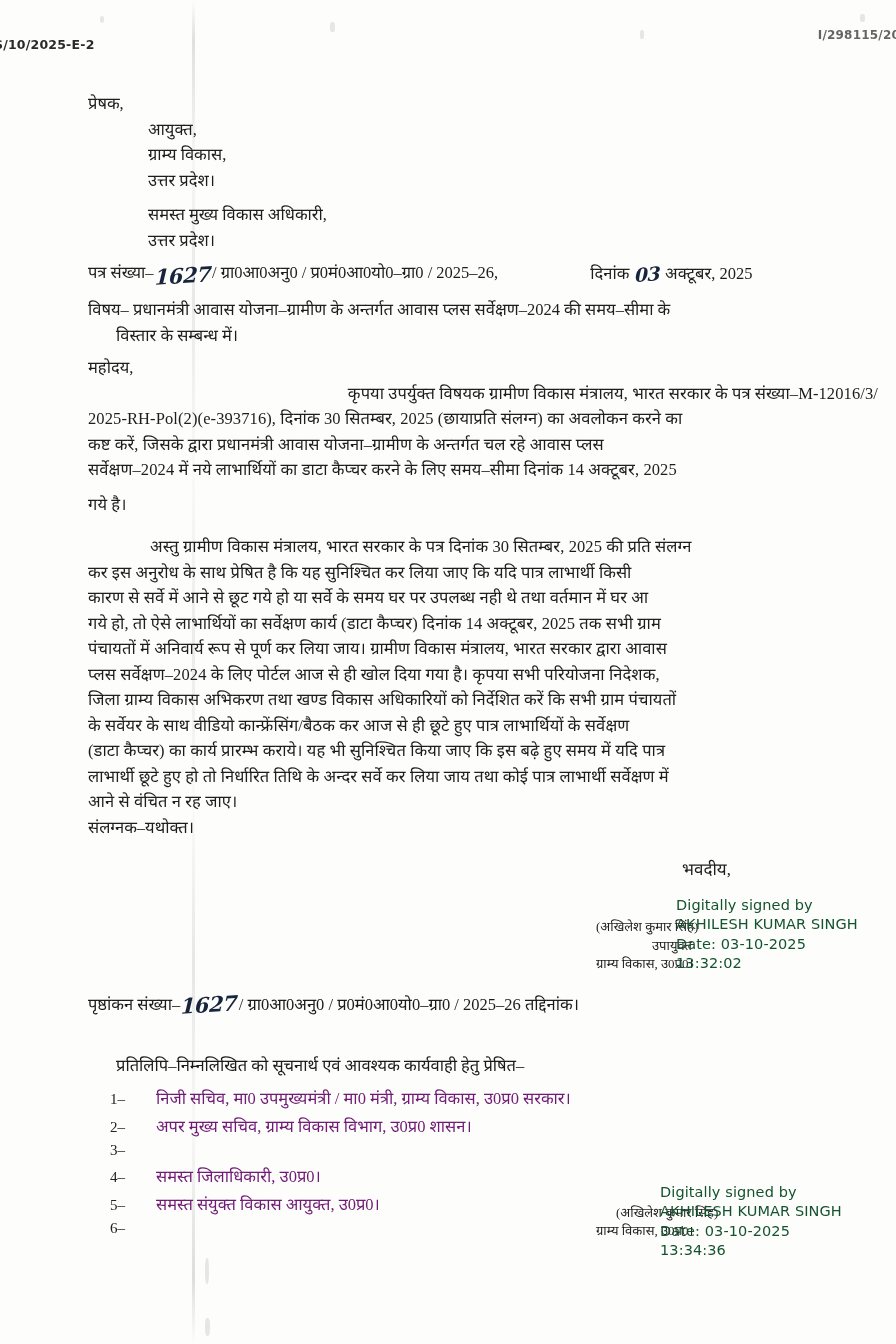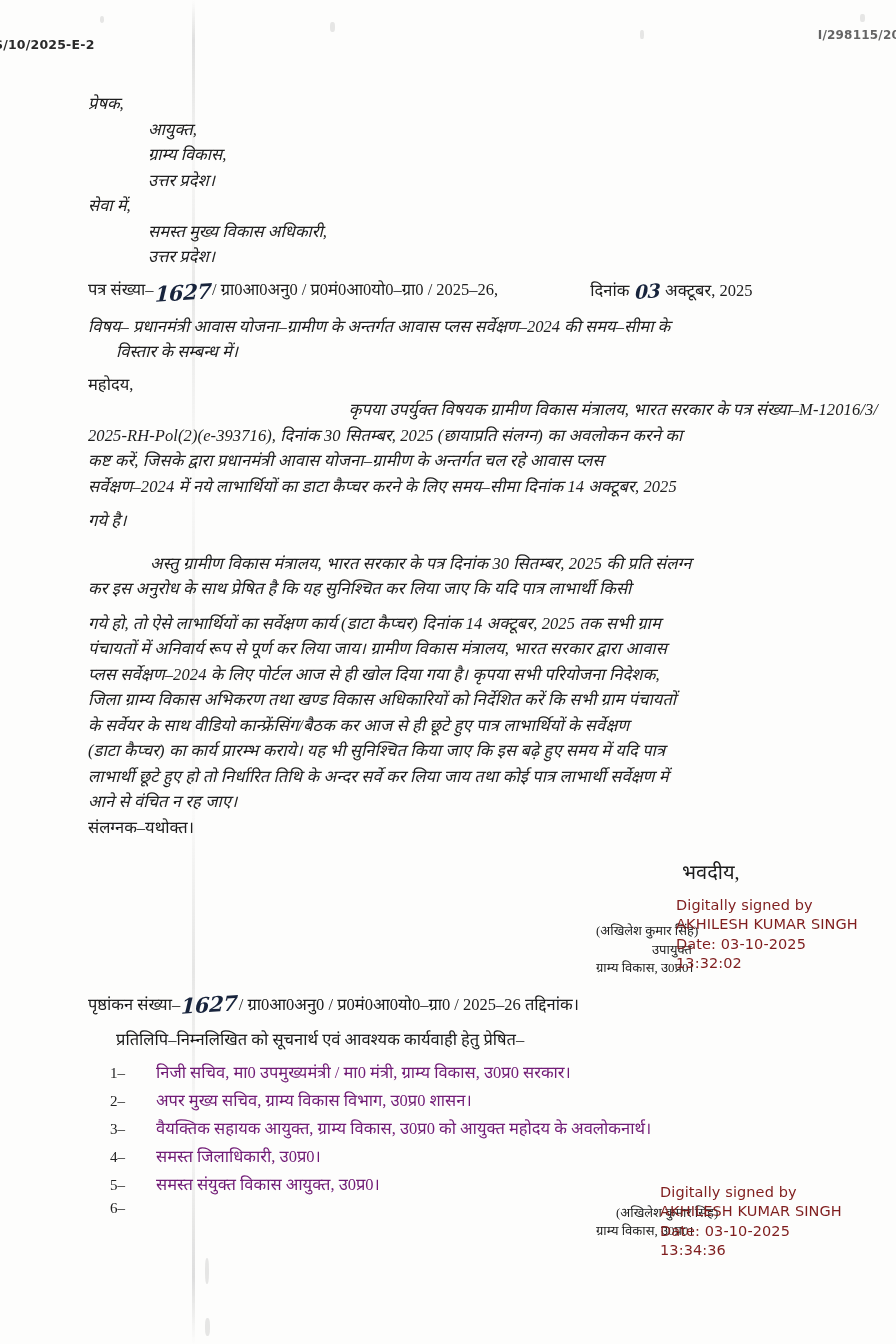--- a/index.html
+++ b/index.html
@@ -80,21 +80,21 @@
     width: 790px;
     font-size: 16.5px;
     line-height: 1.0;
     color: #1d1d1d;
   }
   .ln {
     white-space: pre-wrap;
     margin: 0;
     padding: 0;
   }
-  .blk { margin-bottom: 0; font-style: italic; }
+  .blk { margin-bottom: 0; }
   .indent-1 { padding-left: 60px; }
   .indent-2 { padding-left: 28px; }
 
   .gap-s { height: 9px; }
   .gap-m { height: 16px; }
   .gap-l { height: 26px; }
 
   .row-between {
     display: flex;
     justify-content: flex-start;
@@ -133,29 +133,29 @@
     position: absolute;
     width: 300px;
   }
   .sig-hindi {
     font-size: 13px;
     line-height: 1.42;
     color: #1d1d1d;
     white-space: nowrap;
   }
   .sig-bhavdiya {
-    font-size: 20px;
+    font-size: 17px;
     padding-left: 86px;
   }
   .dsig {
     position: absolute;
     font-family: "DejaVu Sans", sans-serif;
     font-size: 14.5px;
     line-height: 1.33;
-    color: #7f1d1d;
+    color: #14532d;
     white-space: nowrap;
     letter-spacing: 0.1px;
   }
 
   
   .list-row {
     display: flex;
     align-items: baseline;
     margin-bottom: 5px;
   }
@@ -195,21 +195,20 @@
       <div class="ln indent-1">आयुक्त,</div>
       <div class="gap-s"></div>
       <div class="ln indent-1">ग्राम्य विकास,</div>
       <div class="gap-s"></div>
       <div class="ln indent-1">उत्तर प्रदेश।</div>
     </div>
 
     <div class="gap-s"></div>
 
     <div class="blk">
-      <div class="ln">सेवा में,</div>
       <div class="gap-s"></div>
       <div class="ln indent-1">समस्त मुख्य विकास अधिकारी,</div>
       <div class="gap-s"></div>
       <div class="ln indent-1">उत्तर प्रदेश।</div>
     </div>
 
     <div class="gap-m"></div>
 
     <div class="row-between">
       <span>पत्र संख्या–</span>
@@ -245,20 +244,21 @@
       <div class="ln">गये है।</div>
     </div>
 
     <div class="gap-l"></div>
 
     <div class="blk para">
       <div class="ln" style="padding-left:62px;">अस्तु ग्रामीण विकास मंत्रालय, भारत सरकार के पत्र दिनांक 30 सितम्बर, 2025 की प्रति संलग्न</div>
       <div class="gap-s"></div>
       <div class="ln">कर इस अनुरोध के साथ प्रेषित है कि यह सुनिश्चित कर लिया जाए कि यदि पात्र लाभार्थी किसी</div>
       <div class="gap-s"></div>
+      <div class="ln">कारण से सर्वे में आने से छूट गये हो या सर्वे के समय घर पर उपलब्ध नही थे तथा वर्तमान में घर आ</div>
       <div class="gap-s"></div>
       <div class="ln">गये हो, तो ऐसे लाभार्थियों का सर्वेक्षण कार्य (डाटा कैप्चर) दिनांक 14 अक्टूबर, 2025 तक सभी ग्राम</div>
       <div class="gap-s"></div>
       <div class="ln">पंचायतों में अनिवार्य रूप से पूर्ण कर लिया जाय। ग्रामीण विकास मंत्रालय, भारत सरकार द्वारा आवास</div>
       <div class="gap-s"></div>
       <div class="ln">प्लस सर्वेक्षण–2024 के लिए पोर्टल आज से ही खोल दिया गया है। कृपया सभी परियोजना निदेशक,</div>
       <div class="gap-s"></div>
       <div class="ln">जिला ग्राम्य विकास अभिकरण तथा खण्ड विकास अधिकारियों को निर्देशित करें कि सभी ग्राम पंचायतों</div>
       <div class="gap-s"></div>
       <div class="ln">के सर्वेयर के साथ वीडियो कान्फ्रेंसिंग/बैठक कर आज से ही छूटे हुए पात्र लाभार्थियों के सर्वेक्षण</div>
@@ -286,35 +286,34 @@
   <div class="dsig" style="left:676px; top:896px;">
     <div>Digitally signed by</div>
     <div>AKHILESH KUMAR SINGH</div>
     <div>Date: 03-10-2025</div>
     <div>13:32:02</div>
   </div>
 
   <div style="position:absolute; left:88px; top:992px; width:790px;">
     <div class="ln" style="font-size:16.5px;"><span>पृष्ठांकन संख्या–</span><span class="ink">1627</span><span>/ ग्रा0आ0अनु0 / प्र0मं0आ0यो0–ग्रा0 / 2025–26 तद्दिनांक।</span></div>
     <div style="height:10px;"></div>
-    <div class="ln indent-2" style="font-size:16.5px;">प्रतिलिपि–निम्नलिखित को सूचनार्थ एवं आवश्यक कार्यवाही हेतु प्रेषित–</div>
+    <div class="ln indent-2" style="font-size:16.5px;margin-top:26px;">प्रतिलिपि–निम्नलिखित को सूचनार्थ एवं आवश्यक कार्यवाही हेतु प्रेषित–</div>
     <div style="height:10px;"></div>
 
     <div style="padding-left:22px;">
       <div class="list-row">
         <span class="list-num">1–</span>
         <span class="list-txt">निजी सचिव, मा0 उपमुख्यमंत्री / मा0 मंत्री, ग्राम्य विकास, उ0प्र0 सरकार।</span>
       </div>
       <div class="list-row">
         <span class="list-num">2–</span>
         <span class="list-txt">अपर मुख्य सचिव, ग्राम्य विकास विभाग, उ0प्र0 शासन।</span>
       </div>
       <div class="list-row">
         <span class="list-num">3–</span>
-        <span class="list-txt">वैयक्तिक सहायक आयुक्त, ग्राम्य विकास, उ0प्र0 को आयुक्त महोदय के अवलोकनार्थ।</span>
       </div>
       <div class="list-row">
         <span class="list-num">4–</span>
         <span class="list-txt">समस्त जिलाधिकारी, उ0प्र0।</span>
       </div>
       <div class="list-row">
         <span class="list-num">5–</span>
         <span class="list-txt">समस्त संयुक्त विकास आयुक्त, उ0प्र0।</span>
       </div>
       <div class="list-row">

